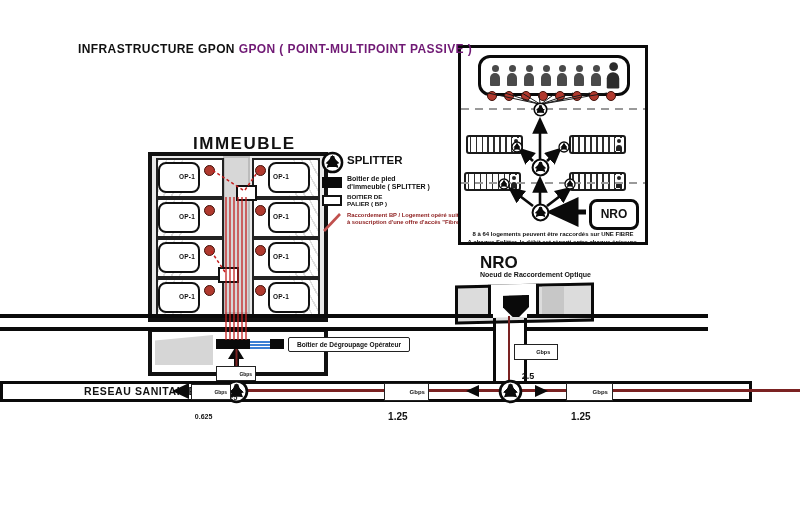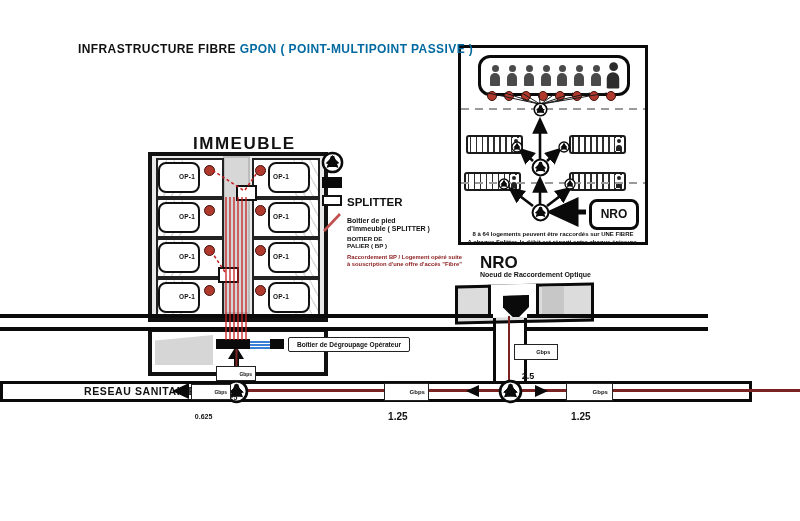--- a/index.html
+++ b/index.html
@@ -1,21 +1,21 @@
 <!DOCTYPE html>
 <html><head>
 <meta charset="utf-8">
 <style>
   html,body{margin:0;padding:0;background:#fff;}
   #canvas{position:relative;width:800px;height:521px;background:#fff;overflow:hidden;
           font-family:"Liberation Sans",sans-serif;color:#111;}
   .abs{position:absolute;}
   
   #title{left:78px;top:42px;font-size:12px;font-weight:bold;letter-spacing:.4px;white-space:nowrap;z-index:6;}
-  #title .hl{color:#0369a1;}
+  #title .hl{color:#701a75;}
   
   #bldg{left:148px;top:152px;width:172px;height:162px;background:#e9e9e9;border:4px solid #111;z-index:1;}
   .floor-apt{position:absolute;background:#fff;border:2px solid #222;}
   .apt-hatch::before{content:'';position:absolute;top:0;bottom:0;left:0;width:46%;
      background:repeating-linear-gradient(118deg,rgba(0,0,0,.13) 0 1.5px,rgba(0,0,0,0) 1.5px 7px);}
   .apt-hatch.mir::before{left:auto;right:0;transform:scaleX(-1);}
   .op1{position:absolute;top:2px;width:38px;height:27px;border:2.5px solid #111;border-radius:8px;background:#fff;}
   .op1 span{position:absolute;top:9px;font-size:6.5px;font-weight:bold;letter-spacing:.2px;}
   .op1.l span{right:3px;} .op1.r span{left:3px;}
   .dot{position:absolute;width:9px;height:9px;border-radius:50%;background:#b0392e;border:1.5px solid #401008;z-index:4;}
@@ -57,21 +57,21 @@
   #nro-sub{left:480px;top:271px;font-size:7px;font-weight:bold;z-index:3;}
   #nro-bldg{left:455px;top:284px;width:133px;height:33px;background:#dcdcdc;border:3px solid #0a0a0a;
      transform:skewY(-1.2deg);z-index:1;}
   #nro-center{position:absolute;left:30px;top:-3px;width:45px;height:33px;background:#fff;
      border-left:3px solid #0a0a0a;border-right:3px solid #0a0a0a;}
   #nro-funnel{position:absolute;left:12px;top:11px;width:26px;height:22px;background:#0a0a0a;
      clip-path:polygon(0 0,100% 0,100% 55%,62% 100%,38% 100%,0 55%);}
   #nro-pillar{position:absolute;left:84px;top:0;width:22px;height:30px;background:#c7c7c7;}
   
   .leg-sw{position:absolute;width:20px;height:11px;z-index:3;}
-  .leg-txt{position:absolute;font-weight:bold;z-index:3;white-space:nowrap;margin-top:42px;}
+  .leg-txt{position:absolute;font-weight:bold;z-index:3;white-space:nowrap;}
   
   #inset{left:458px;top:45px;width:190px;height:200px;background:#fff;border:3px solid #0a0a0a;box-sizing:border-box;z-index:4;}
   #users-box{position:absolute;left:17px;top:7px;width:152px;height:41px;border:3px solid #0a0a0a;border-radius:12px;
      display:flex;align-items:center;justify-content:space-around;padding:0 6px;box-sizing:border-box;}
   .person{position:relative;width:10px;height:22px;}
   .person::before{content:'';position:absolute;left:2px;top:0;width:7px;height:7px;border-radius:50%;background:#4a4a4a;}
   .person::after{content:'';position:absolute;left:0;bottom:1px;width:10px;height:13px;border-radius:5px 5px 1px 1px;background:#4a4a4a;}
   .person.big{transform:scale(1.25);} .person.big::before,.person.big::after{background:#2c2c2c;}
   .comb{position:absolute;height:15px;border:2px solid #1a1a1a;border-radius:3px;background:
      repeating-linear-gradient(90deg,#fff 0 1.5px,#2e2e2e 1.5px 3.2px,#fff 3.2px 6px);z-index:4;}
@@ -83,21 +83,21 @@
   #inset-note{position:absolute;left:0;width:100%;top:183px;text-align:center;font-size:6px;font-weight:bold;line-height:7.5px;}
   #imm-label{left:193px;top:134px;font-size:17px;font-weight:bold;letter-spacing:1.5px;z-index:6;}
   svg.overlay{position:absolute;left:0;top:0;z-index:5;pointer-events:none;}
 </style>
 </head>
 <body>
 
 <div id="canvas">
 
   <div class="abs" id="title">
-    <span>INFRASTRUCTURE FIBRE </span><span class="hl">GPON ( POINT-MULTIPOINT PASSIVE )</span>
+    <span>INFRASTRUCTURE GPON </span><span class="hl">GPON ( POINT-MULTIPOINT PASSIVE )</span>
   </div>
 
   <div class="abs" id="imm-label">IMMEUBLE</div>
 
   <div class="abs" id="bldg">
     <div class="shaft"></div>
 
     <div class="floor-apt apt-hatch" style="left:4px;top:2px;width:64px;height:36px;">
       <div class="op1 l">
           <span>OP-1</span>

